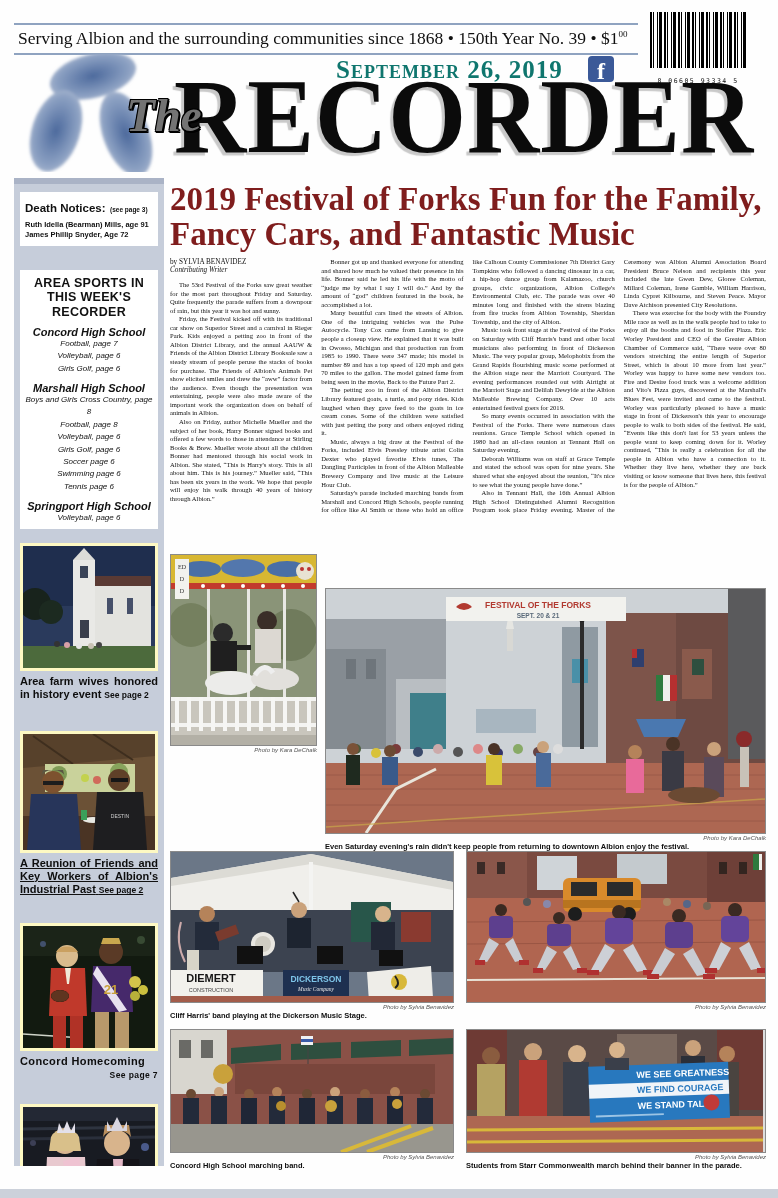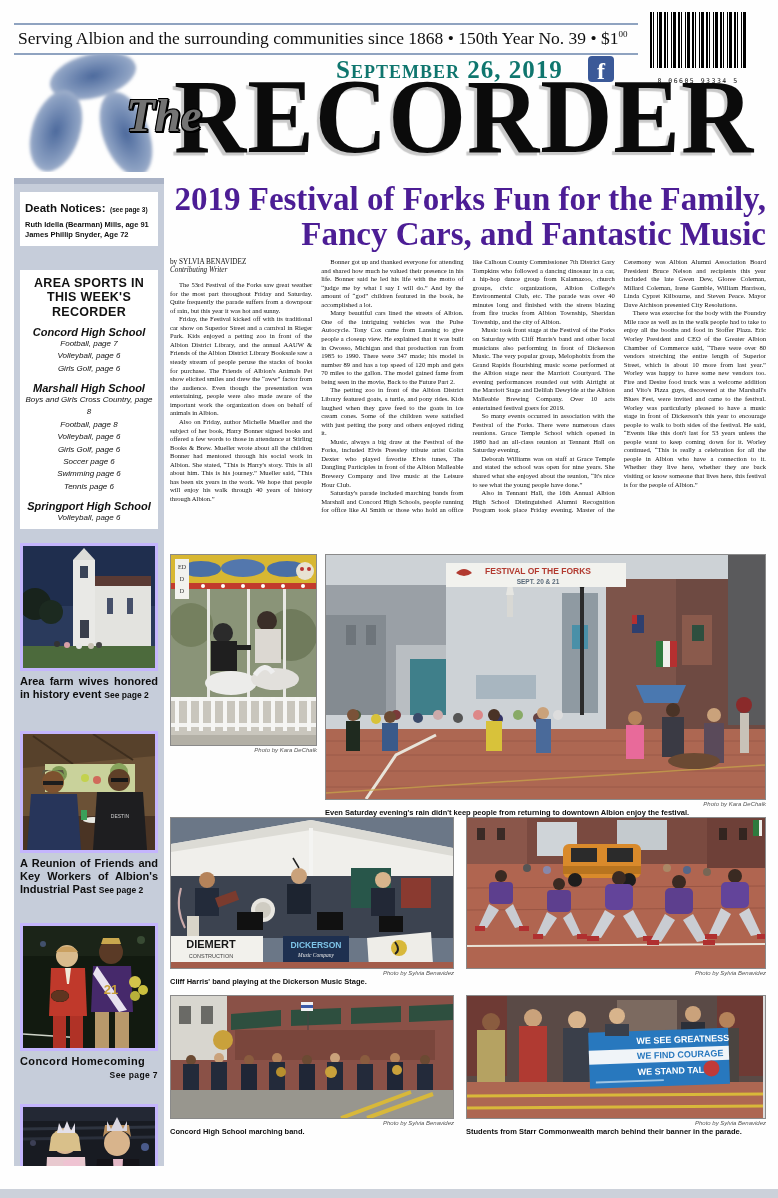--- a/index.html
+++ b/index.html
@@ -32,42 +32,42 @@
            border-top:6px solid #aab3c6;box-sizing:border-box;padding:8px 6px;overflow:hidden;
            font-family:"Liberation Sans",sans-serif;}
   .sbox{background:#fff;padding:6px 5px;margin-bottom:10px;}
   .dn-title{font-weight:bold;font-size:11.5px;}
   .dn-see{font-weight:bold;font-size:6.5px;}
   .dn-entry{font-weight:bold;font-size:7.5px;margin-top:4px;line-height:1.25;}
   .sports-title{font-weight:bold;font-size:12.5px;text-align:center;line-height:1.15;letter-spacing:.3px;}
   .school{font-weight:bold;font-style:italic;font-size:11px;text-align:center;margin-top:7px;}
   .sport-item{font-style:italic;font-size:8px;text-align:center;line-height:1.55;}
   .teaser{margin-bottom:10px;}
-  .tph{background:#c4b5fd;padding:3px;}
+  .tph{background:#fef9c3;padding:3px;}
   .tph svg{display:block;}
   .tcap{font-weight:bold;font-size:11px;line-height:1.2;margin-top:4px;color:#0e0e0e;text-align:justify;}
   .tcap .see{font-weight:bold;font-size:8.5px;white-space:nowrap;}
   .tcap .see.block{display:block;text-align:right;margin-top:2px;}
 
   
   .main{position:absolute;left:170px;top:180px;width:596px;}
-  .headline{font-size:33px;font-weight:bold;text-align:right;line-height:1.06;margin:2px 0 6px 0;color:#4c1d95;}
+  .headline{font-size:33px;font-weight:bold;text-align:left;line-height:1.06;margin:2px 0 6px 0;color:#7f1d1d;}
   .cols{column-count:4;column-gap:9px;height:288px;overflow:hidden;text-align:justify;}
   .byline{font-size:7.2px;margin-bottom:7px;}
   .byline .role{font-style:italic;display:block;}
   .cols p{font-size:6.6px;line-height:1.3;margin:0;text-indent:9px;}
 
   .prow{display:flex;margin-top:8px;}
   figure{margin:0;}
   .ph{border:1px solid #8a8a8a;background:#ddd;}
   .ph svg{display:block;}
   .credit{font-family:"Liberation Sans",sans-serif;font-style:italic;font-size:6px;color:#555;text-align:right;margin:1px 0;}
   .cap{font-family:"Liberation Sans",sans-serif;font-weight:bold;font-size:7.5px;line-height:1.25;color:#0e0e0e;}
   .w-carousel{width:147px;margin-right:8px;}
-  .w-street{width:441px;}
+  .w-street{width:441px;margin-top:34px;}
   .w-left{width:284px;margin-right:12px;}
   .w-right{width:300px;}
 </style>
 </head>
 <body>
 
 <div class="page">
 
   <div class="tagline"><span>Serving Albion and the surrounding communities since 1868 • 150th Year No. 39 • $1</span><sup>00</sup></div>
 
@@ -146,21 +146,21 @@
           <circle cx="34" cy="98" r="3" fill="#333"></circle>
             <circle cx="44" cy="99" r="3" fill="#d8a0a8"></circle>
           <circle cx="56" cy="100" r="3" fill="#e6e6e6"></circle>
             <circle cx="76" cy="99" r="3" fill="#444"></circle>
           <circle cx="68" cy="100" r="3" fill="#c8c2b4"></circle>
         </svg>
       </div>
       <figcaption class="tcap"><span>Area farm wives honored in history event</span> <span class="see">See page 2</span></figcaption>
     </figure>
 
-    <figure class="teaser" style="margin-top:30px;">
+    <figure class="teaser" style="margin-top:30px;text-decoration:underline;">
       <div class="tph">
         <svg width="132" height="116" viewBox="0 0 132 116" preserveAspectRatio="none">
           <rect width="132" height="116" fill="#6b5136"></rect>
           <polygon points="0,0 132,0 132,22 0,34" fill="#57412b"></polygon>
           <line x1="10" y1="2" x2="50" y2="30" stroke="#3e2e1e" stroke-width="2"></line>
           <line x1="70" y1="0" x2="110" y2="26" stroke="#3e2e1e" stroke-width="2"></line>
           <rect x="22" y="30" width="90" height="28" fill="#c9d29b"></rect>
           <circle cx="36" cy="40" r="8" fill="#7e9b55"></circle>
             <circle cx="96" cy="38" r="9" fill="#87a35c"></circle>
           <circle cx="62" cy="44" r="4" fill="#c3d24e"></circle>

